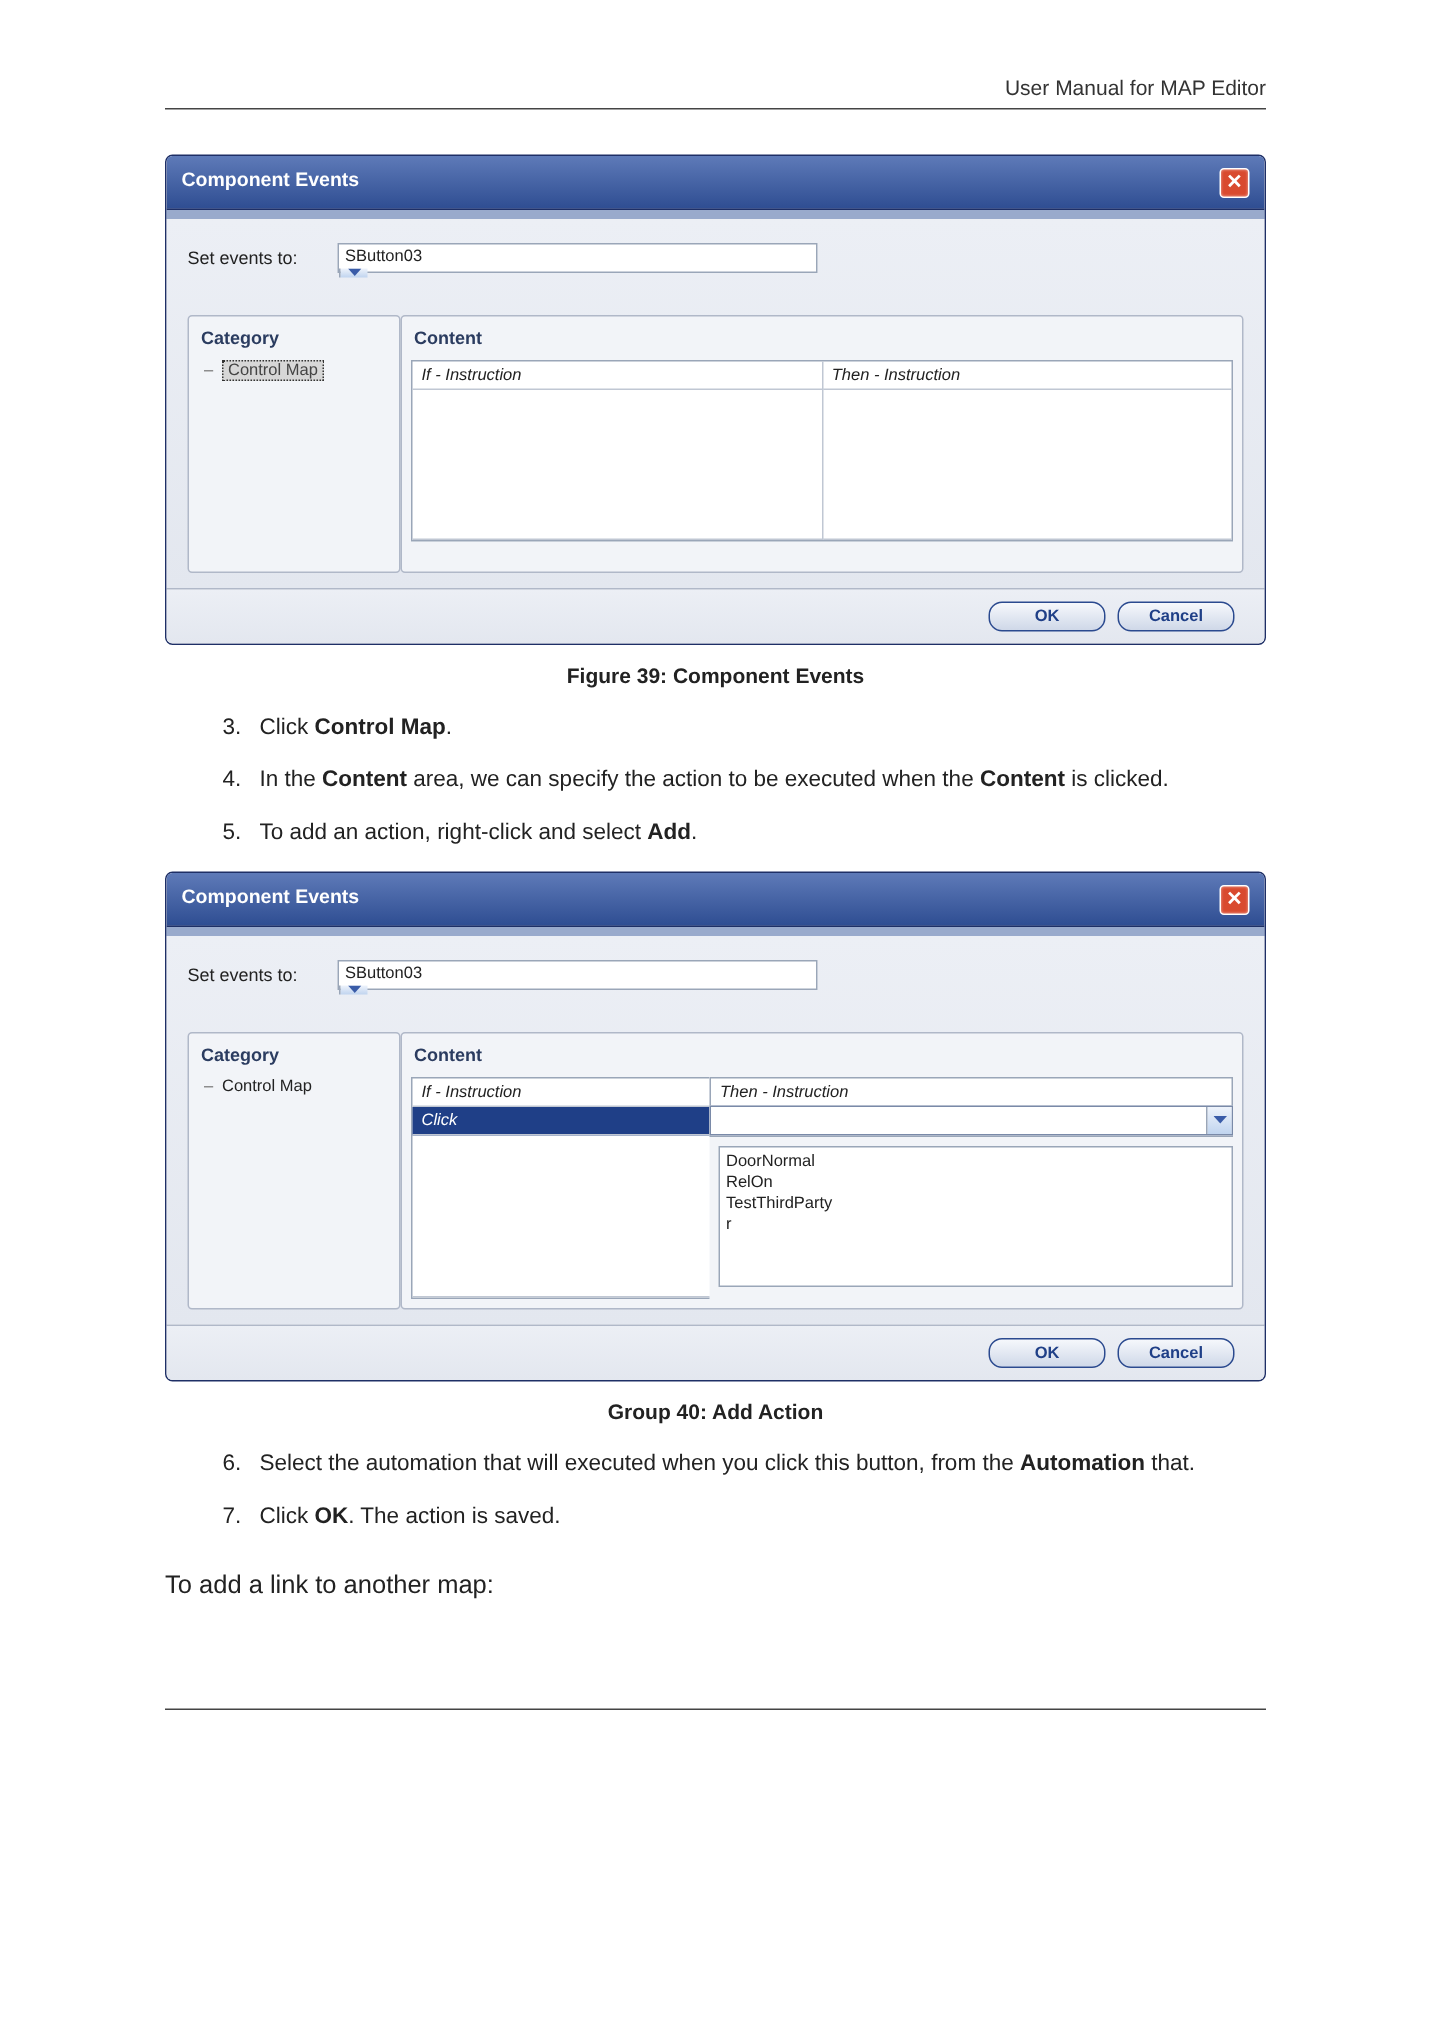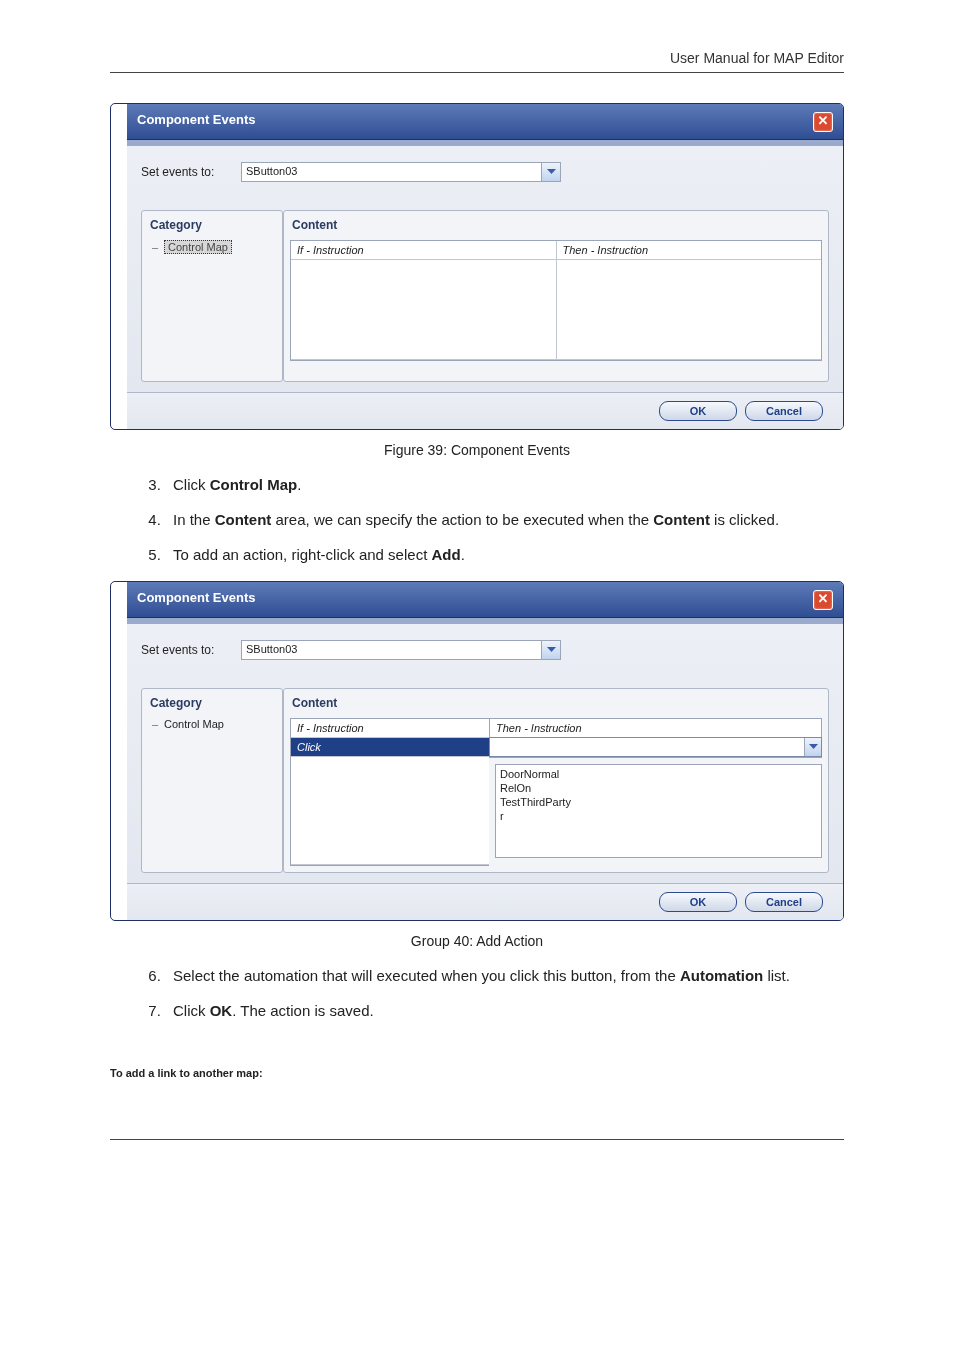--- a/index.html
+++ b/index.html
@@ -46,21 +46,20 @@
     color: #333;
   }
 
   
   .dialog {
     border: 1px solid #1e2f66;
     border-radius: 5px;
     overflow: hidden;
     margin-bottom: 12px;
     font-family: Tahoma, Arial, sans-serif;
-    padding-left: 16px;
   }
   .titlebar {
     background: linear-gradient(#5e7ab8, #2b4a8f 90%);
     color: #fff;
     font-weight: bold;
     font-size: 13px;
     padding: 8px 10px 14px 10px;
     display: flex;
     justify-content: space-between;
     align-items: flex-start;
@@ -102,20 +101,21 @@
     min-width: 80px;
   }
   .combo {
     display: inline-flex;
     align-items: stretch;
     min-width: 320px;
     height: 20px;
     border: 1px solid #9aa6b8;
     background: #fff;
     box-sizing: border-box;
+    flex-direction: column;
   }
   .combo .val {
     flex: 1;
     padding: 2px 4px;
     font-size: 11px;
     text-align: left;
   }
   .combo .dd {
     width: 18px;
     background: linear-gradient(#eef3fb, #c0d4ef);
@@ -232,38 +232,37 @@
     border-radius: 9px;
     background: linear-gradient(#f6f8fc, #cfd8e8);
     color: #1f3f87;
     font-weight: bold;
     font-size: 11px;
     padding: 0 10px;
   }
 
   .figcap {
     text-align: center;
-    font-weight: normal;
+    font-weight: bold;
     font-size: 14px;
     margin: 10px 0 18px 0;
   }
   ol.steps {
     margin: 0 0 14px 0;
     padding-left: 55px;
     font-size: 15px;
   }
   ol.steps li {
     padding-left: 8px;
     margin-bottom: 18px;
   }
   .bold { font-weight: bold; }
   .para {
-    font-size: 11px;
-    margin-top: 48px;
-    font-weight: bold;
+    font-size: 17px;
+    margin-top: 28px;
   }
 
   
   .panel.content2 { flex:1; min-height:166px; }
   .content2-wrap { display:flex; }
   .content2-left { width: 205px; }
   .content2-right { flex:1; }
 
 </style>
 </head>
@@ -408,21 +407,21 @@
     <div class="dlg-footer">
       <div class="btn">OK</div>
       <div class="btn">Cancel</div>
     </div>
   </div>
 
   <div class="figcap">Group 40: Add Action</div>
 
   <ol class="steps" start="6">
     <li>
-      <span>Select the automation that will executed when you click this button, from the </span><span class="bold">Automation</span><span> list.</span>
+      <span>Select the automation that will executed when you click this button, from the </span><span class="bold">Automation</span><span> that.</span>
     </li>
     <li>
       <span>Click </span><span class="bold">OK</span><span>. The action is saved.</span>
     </li>
   </ol>
 
   <div class="para">To add a link to another map:</div>
 
   <hr class="footer-rule">
 </div>

